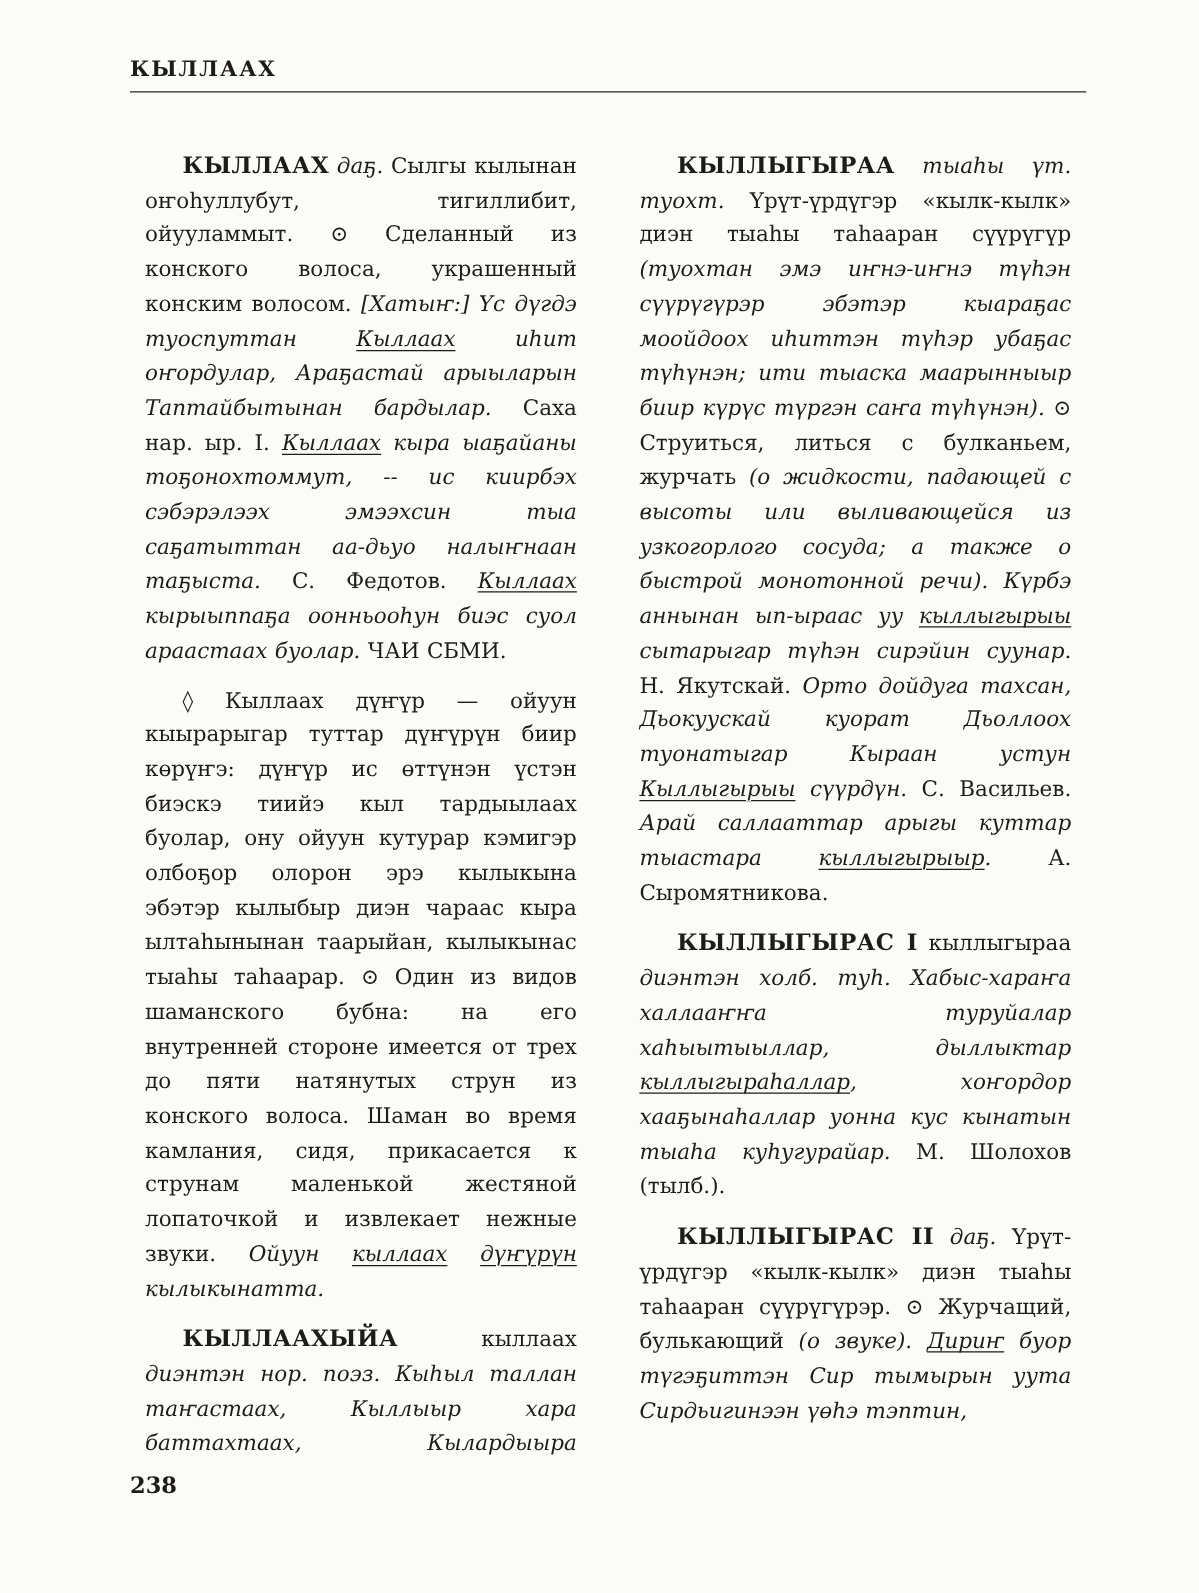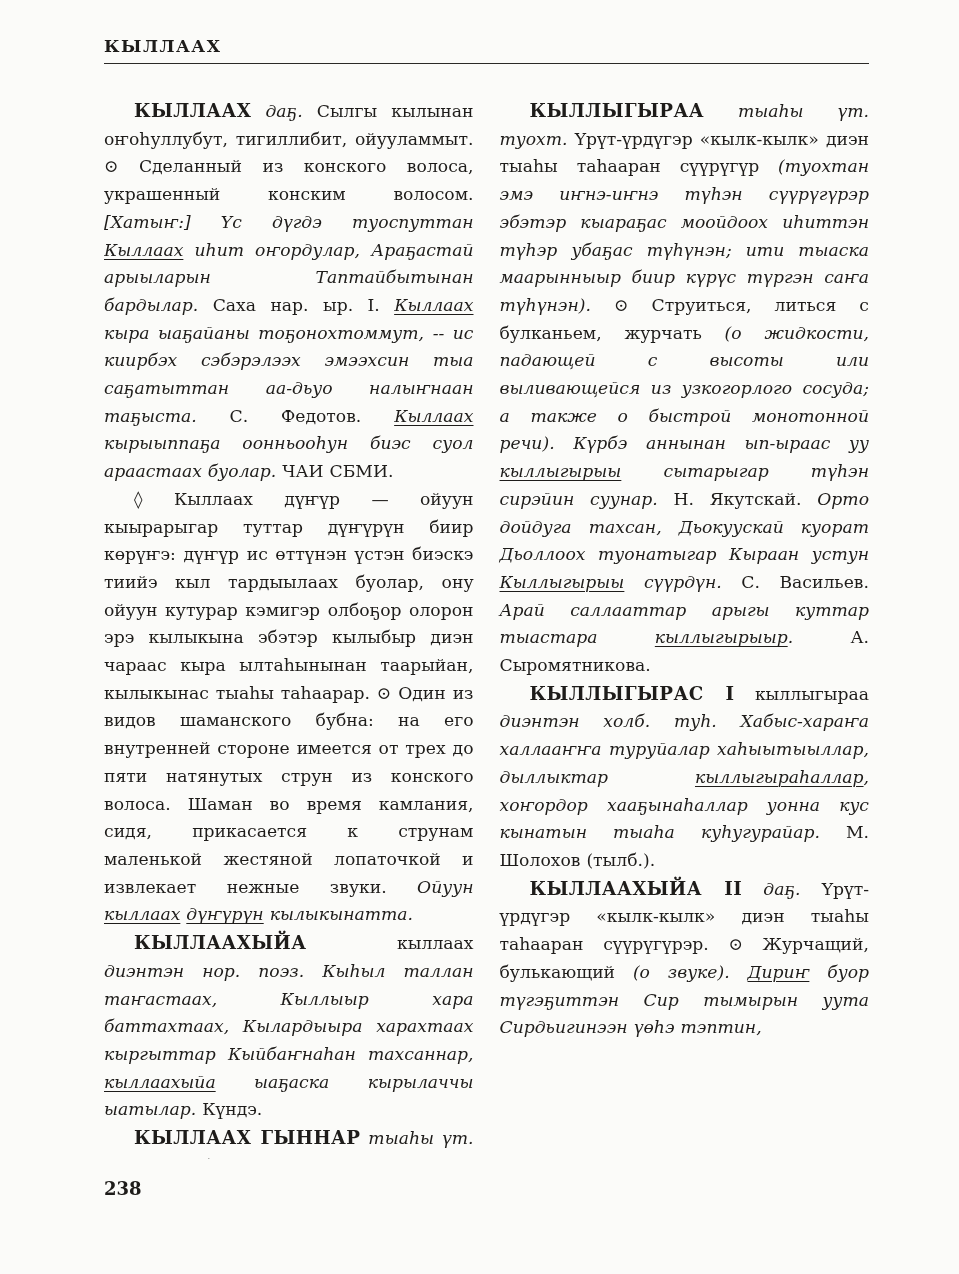--- a/index.html
+++ b/index.html
@@ -7,21 +7,21 @@
     width: 959px; height: 1274px;
     background: #fbfbf9;
     overflow: hidden;
     font-family: "DejaVu Serif", "Liberation Serif", serif;
     color: #1e1c1a;
   }
   .page {
     position: relative;
     width: 959px; height: 1274px;
     box-sizing: border-box;
-    padding: 36px 90px 0 104px;
+    padding: 46px 90px 0 104px;
   }
   .running-head {
     font-weight: bold;
     font-size: 17px;
     letter-spacing: 1.5px;
   }
   .head-rule {
     border: none;
     border-top: 1.6px solid #2b2927;
     margin: 7px 0 0 0;
@@ -33,21 +33,21 @@
     height: 1062px;
     overflow: hidden;
   }
   .col {
     flex: 1 1 0;
     text-align: justify;
     font-size: 17.2px;
     line-height: 27.7px;
     word-spacing: 0.5px;
   }
-  .para { margin: 0; }
+  .para { margin: 12px; }
   .para.indent { text-indent: 30px; }
   .hw { font-weight: bold; font-size: 1.06em; letter-spacing: 0.4px; }
   .b  { font-weight: normal; }
   .i  { font-style: italic; }
   .u  { text-decoration: underline; text-underline-offset: 2.5px; text-decoration-thickness: 1px; }
   .page-number {
     position: absolute;
     left: 104px; top: 1178px;
     font-size: 18px;
     font-weight: bold;
@@ -64,19 +64,19 @@
   <main class="columns">
     <div class="col" id="col-left">
         <p class="para indent"><span class="hw">КЫЛЛААХ</span><span> </span><span class="i">даҕ.</span><span> Сылгы кылынан оҥоһуллубут, тигиллибит, ойууламмыт. ⊙ Сделанный из конского волоса, украшенный конским волосом. </span><span class="i">[Хатыҥ:] Үс дүгдэ туоспуттан </span><span class="i u">Кыллаах</span><span class="i"> иһит оҥордулар, Араҕастай арыыларын Таптайбытынан бардылар.</span><span> Саха нар. ыр. I. </span><span class="i u">Кыллаах</span><span class="i"> кыра ыаҕайаны тоҕонохтоммут, -- ис киирбэх сэбэрэлээх эмээхсин тыа саҕатыттан аа-дьуо налыҥнаан таҕыста.</span><span> С. Федотов. </span><span class="i u">Кыллаах</span><span class="i"> кырыыппаҕа оонньооһун биэс суол араастаах буолар.</span><span> ЧАИ СБМИ.</span></p>
         <p class="para indent"><span>◊ </span><span class="b">Кыллаах дүҥүр</span><span> — ойуун кыырарыгар туттар дүҥүрүн биир көрүҥэ: дүҥүр ис өттүнэн үстэн биэскэ тиийэ кыл тардыылаах буолар, ону ойуун кутурар кэмигэр олбоҕор олорон эрэ кылыкына эбэтэр кылыбыр диэн чараас кыра ылтаһынынан таарыйан, кылыкынас тыаһы таһаарар. ⊙ Один из видов шаманского бубна: на его внутренней стороне имеется от трех до пяти натянутых струн из конского волоса. Шаман во время камлания, сидя, прикасается к струнам маленькой жестяной лопаточкой и извлекает нежные звуки. </span><span class="i">Ойуун </span><span class="i u">кыллаах</span><span class="i"> </span><span class="i u">дүҥүрүн</span><span class="i"> кылыкынатта.</span></p>
         <p class="para indent"><span class="hw">КЫЛЛААХЫЙА</span><span> </span><span class="b">кыллаах</span><span> </span><span class="i">диэнтэн нор. поэз.</span><span> </span><span class="i">Кыһыл таллан таҥастаах, Кыллыыр хара баттахтаах, Кылардыыра харахтаах кыргыттар Кыйбаҥнаһан тахсаннар, </span><span class="i u">кыллаахыйа</span><span class="i"> ыаҕаска кырылаччы ыатылар.</span><span> Күндэ.</span></p>
         <p class="para indent"><span class="hw">КЫЛЛААХ ГЫННАР</span><span> </span><span class="i">тыаһы үт. туохт.</span><span> Убаҕаһы омурдан «кыл-кыл» гына тыаһатан ыйыһын эбэтэр кыараҕас моойдоох иһиттэн кут. ⊙ Производить булькающие звуки, глотая </span></p>
       </div>
     <div class="col" id="col-right">
         <p class="para indent"><span class="hw">КЫЛЛЫГЫРАА</span><span> </span><span class="i">тыаһы үт. туохт.</span><span> Үрүт-үрдүгэр «кылк-кылк» диэн тыаһы таһааран сүүрүгүр </span><span class="i">(туохтан эмэ иҥнэ-иҥнэ түһэн сүүрүгүрэр эбэтэр кыараҕас моойдоох иһиттэн түһэр убаҕас түһүнэн; ити тыаска маарынныыр биир күрүс түргэн саҥа түһүнэн).</span><span> ⊙ Струиться, литься с булканьем, журчать </span><span class="i">(о жидкости, падающей с высоты или выливающейся из узкогорлого сосуда; а также о быстрой монотонной речи).</span><span> </span><span class="i">Күрбэ аннынан ып-ыраас уу </span><span class="i u">кыллыгырыы</span><span class="i"> сытарыгар түһэн сирэйин суунар.</span><span> Н. Якутскай. </span><span class="i">Орто дойдуга тахсан, Дьокуускай куорат Дьоллоох туонатыгар Кыраан устун </span><span class="i u">Кыллыгырыы</span><span class="i"> сүүрдүн.</span><span> С. Васильев. </span><span class="i">Арай саллааттар арыгы куттар тыастара </span><span class="i u">кыллыгырыыр</span><span class="i">. </span><span>А. Сыромятникова.</span></p>
         <p class="para indent"><span class="hw">КЫЛЛЫГЫРАС I</span><span> </span><span class="b">кыллыгыраа</span><span> </span><span class="i">диэнтэн холб. туһ.</span><span> </span><span class="i">Хабыс-хараҥа халлааҥҥа туруйалар хаһыытыыллар, дыллыктар </span><span class="i u">кыллыгыраһаллар</span><span class="i">, хоҥордор хааҕынаһаллар уонна кус кынатын тыаһа куһугурайар.</span><span> М. Шолохов (тылб.).</span></p>
-        <p class="para indent"><span class="hw">КЫЛЛААХЫЙА II</span><span> </span><span class="i">даҕ.</span><span> Үрүт-үрдүгэр «кылк-кылк» диэн тыаһы таһааран сүүрүгүрэр. ⊙ Журчащий, булькающий </span><span class="i">(о звуке).</span><span> </span><span class="i u">Дириҥ</span><span class="i"> буор түгэҕиттэн Сир тымырын уута Сирдьигинээн үөһэ тэптин, </span></p>
+        <p class="para indent"><span class="hw">КЫЛЛЫГЫРАС II</span><span> </span><span class="i">даҕ.</span><span> Үрүт-үрдүгэр «кылк-кылк» диэн тыаһы таһааран сүүрүгүрэр. ⊙ Журчащий, булькающий </span><span class="i">(о звуке).</span><span> </span><span class="i u">Дириҥ</span><span class="i"> буор түгэҕиттэн Сир тымырын уута Сирдьигинээн үөһэ тэптин, </span></p>
       </div>
   </main>
   <footer>
     <div class="page-number">238</div>
   </footer>
 </div>
 
 </body></html>

